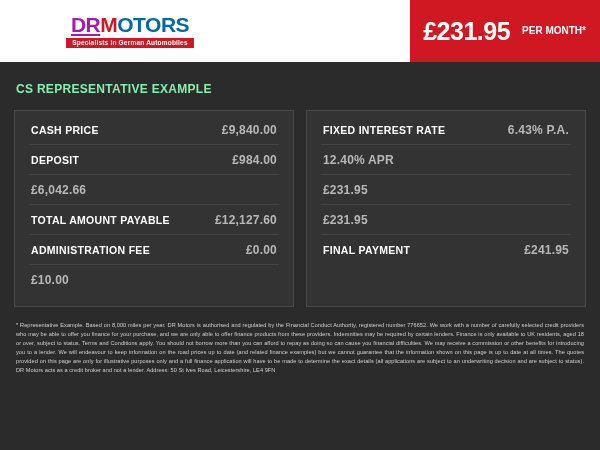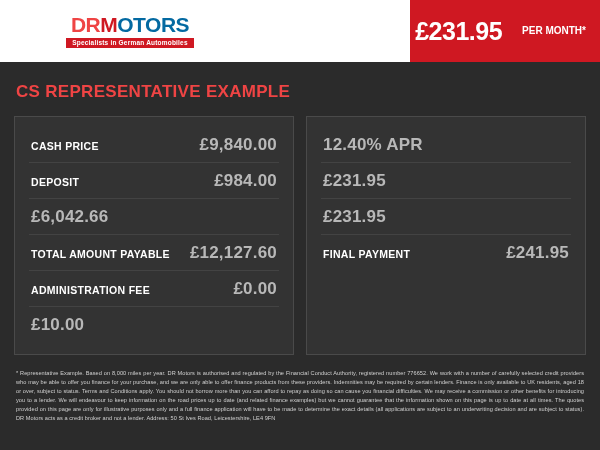--- a/index.html
+++ b/index.html
@@ -35,21 +35,21 @@
   .logo {
     text-align: center;
     line-height: 1;
   }
   .logo-top {
     font-size: 21px;
     font-weight: bold;
     letter-spacing: -0.5px;
     white-space: nowrap;
   }
-  .logo-dr { color: #ef4444; }
+  .logo-dr { color: #a21caf; text-decoration: underline; }
   .logo-m { color: #cf1822; }
   .logo-otors { color: #0369a1; }
   .logo-sub {
     margin-top: 3px;
     background: #cf1822;
     color: #ffffff;
     font-size: 6.5px;
     font-weight: bold;
     padding: 2px 6px;
     letter-spacing: 0.2px;
@@ -66,64 +66,64 @@
     padding-right: 14px;
   }
   .price-amount {
     font-size: 25px;
     font-weight: bold;
     letter-spacing: -0.5px;
   }
   .price-per {
     font-size: 10px;
     font-weight: bold;
-    margin-left: 20px;
+    margin-left: 12px;
     padding-bottom: 2px;
   }
 
   
   .content {
     padding: 14px 14px 0 14px;
   }
   .title {
-    color: #ef4444;
-    font-size: 17px;
+    color: #86efac;
+    font-size: 12px;
     font-weight: bold;
     letter-spacing: 0.3px;
     margin: 6px 0 14px 2px;
   }
 
   .panels {
     display: flex;
     gap: 12px;
   }
   .panel {
     flex: 1 1 50%;
     background: #333333;
     border: 1px solid #4a4a4a;
-    padding: 10px 14px 12px 14px;
+    padding: 4px 14px 12px 14px;
   }
   .row {
     display: flex;
     align-items: baseline;
     justify-content: space-between;
     padding: 7.5px 2px;
     border-bottom: 1px solid #434343;
   }
   .row:last-child { border-bottom: none; }
   .row-label {
     color: #ffffff;
     font-size: 10.5px;
     font-weight: bold;
     letter-spacing: 0.3px;
     text-transform: uppercase;
   }
   .row-value {
     color: #b8b8b8;
-    font-size: 17px;
+    font-size: 12px;
     font-weight: bold;
     letter-spacing: 0.2px;
     text-align: right;
     white-space: nowrap;
   }
 
   
   .footnote {
     color: #d0d0d0;
     font-size: 5.6px;
@@ -182,20 +182,24 @@
           <span class="row-label">ADMINISTRATION FEE</span>
           <span class="row-value">£0.00</span>
         </div>
         <div class="row">
           <span class="row-value">£10.00</span>
         </div>
       </div>
 
       <div class="panel">
         <div class="row">
+          <span class="row-label">FIXED INTEREST RATE</span>
+          <span class="row-value">6.43% P.A.</span>
+        </div>
+        <div class="row">
           <span class="row-value">12.40% APR</span>
         </div>
         <div class="row">
           <span class="row-value">£231.95</span>
         </div>
         <div class="row">
           <span class="row-value">£231.95</span>
         </div>
         <div class="row">
           <span class="row-label">FINAL PAYMENT</span>

